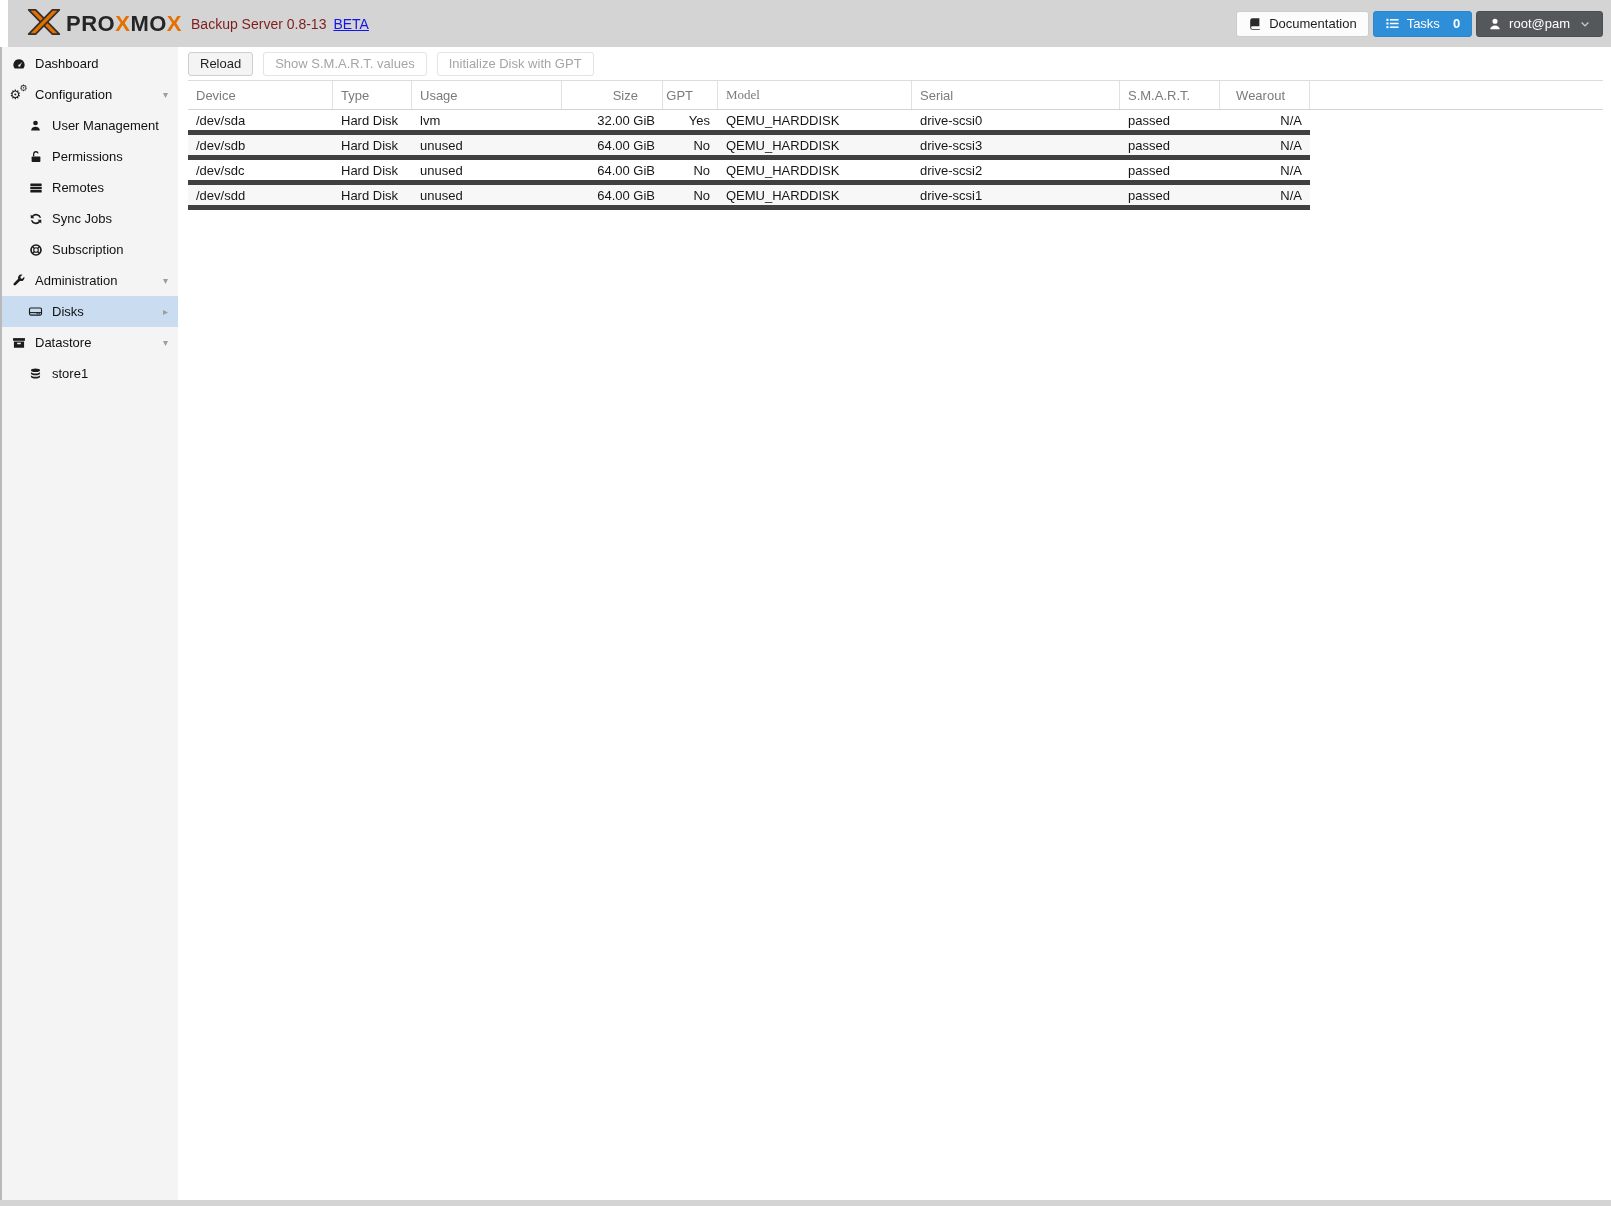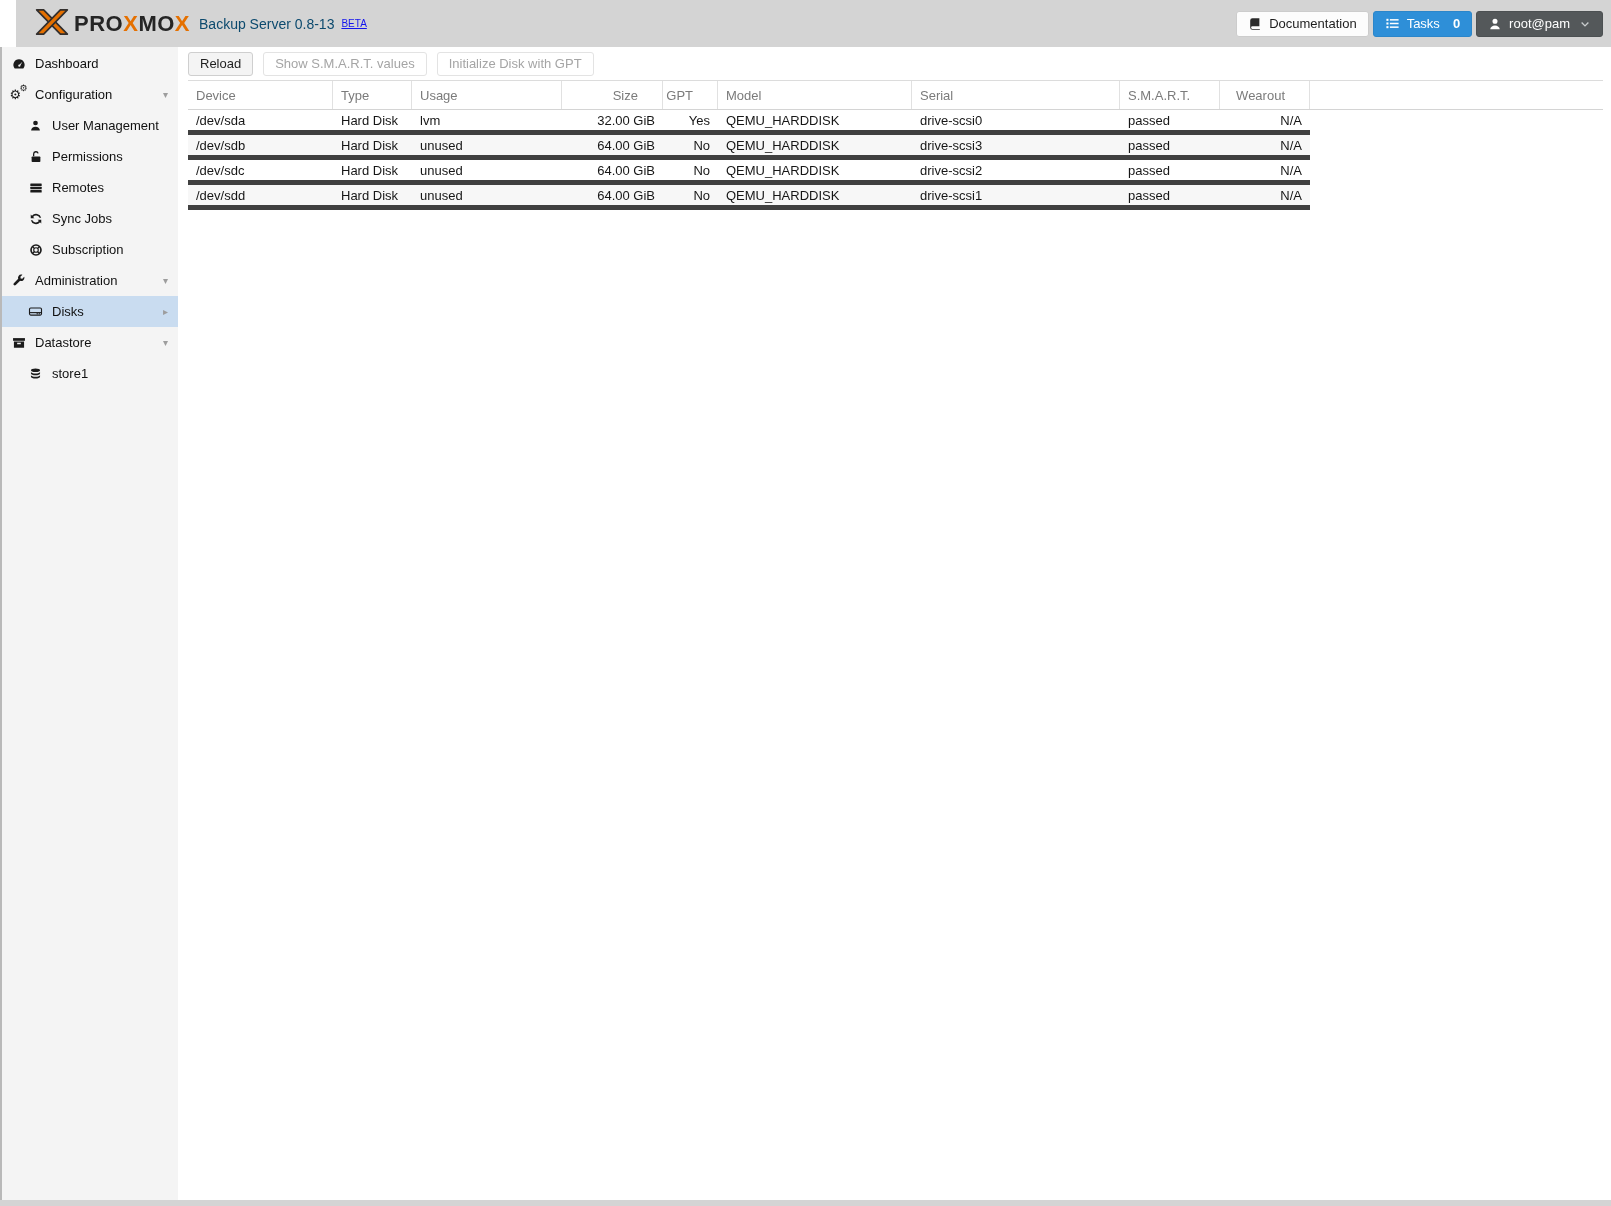--- a/index.html
+++ b/index.html
@@ -4,29 +4,29 @@
 <style>
   * { box-sizing: border-box; margin: 0; padding: 0; }
   html, body {
     width: 1611px; height: 1206px; overflow: hidden;
     font-family: "Liberation Sans", sans-serif; font-size: 13px;
     background: #ffffff; color: #1a1a1a;
   }
 
   
   .header {
-    position: absolute; top: 0; left: 16px; right: 0; height: 47px;
+    position: absolute; top: 0; left: 8px; right: 0; height: 47px;
     background: #d4d4d4; display: flex; align-items: center; padding: 0 8px 0 18px;
   }
   .logo { display: flex; align-items: center; }
   .logo-mark { margin-right: 4px; display: block; }
   .logo-text { font-size: 22px; font-weight: bold; color: #252525; letter-spacing: 0.5px; line-height: 1; }
   .logo-text .ox { color: #e57000; }
-  .product-title { margin-left: 9px; font-size: 14px; color: #0c4a6e; }
-  .beta-link { margin-left: 7px; font-size: 10px; color: #1414ee; text-decoration: underline; cursor: pointer; }
+  .product-title { margin-left: 9px; font-size: 14px; color: #7f1d1d; }
+  .beta-link { margin-left: 7px; font-size: 14px; color: #1414ee; text-decoration: underline; cursor: pointer; }
   .header-right { margin-left: auto; display: flex; align-items: center; gap: 4px; }
   .hbtn {
     height: 26px; border-radius: 3px; display: flex; align-items: center; gap: 7px;
     padding: 0 11px; font-size: 13px; cursor: pointer; border: 1px solid transparent;
     font-family: "Liberation Sans", sans-serif;
   }
   .btn-doc { background: #fcfcfc; border-color: #cccccc; color: #1d1d1d; }
   .btn-tasks { background: #2e8fd8; border-color: #2b86ca; color: #ffffff; }
   .btn-tasks .tasks-count { font-weight: bold; margin-left: 6px; }
   .btn-user { background: #54585a; border-color: #4c5052; color: #ffffff; }
@@ -273,21 +273,21 @@
       <button class="tbtn disabled" disabled="">Show S.M.A.R.T. values</button>
       <button class="tbtn disabled" disabled="">Initialize Disk with GPT</button>
     </div>
   <div class="grid">
     <div class="grid-header">
         <div class="gh-cell" style="width: 145px;">Device</div>
         <div class="gh-cell" style="width: 79px;">Type</div>
         <div class="gh-cell" style="width: 150px;">Usage</div>
         <div class="gh-cell r" style="width: 101px;">Size</div>
         <div class="gh-cell r" style="width: 55px;">GPT</div>
-        <div class="gh-cell" style="width: 194px;">Model</div>
+        <div class="gh-cell" style="width: 194px; font-family: Liberation Serif, serif;">Model</div>
         <div class="gh-cell" style="width: 208px;">Serial</div>
         <div class="gh-cell" style="width: 100px;">S.M.A.R.T.</div>
         <div class="gh-cell r" style="width: 90px;">Wearout</div>
         <div class="gh-cell gh-fill"></div>
       </div>
     <div class="grid-body" style="width: 1122px;">
         <div class="grid-row">
           <div class="g-cell" style="width: 145px;">/dev/sda</div>
           <div class="g-cell" style="width: 79px;">Hard Disk</div>
           <div class="g-cell" style="width: 150px;">lvm</div>

